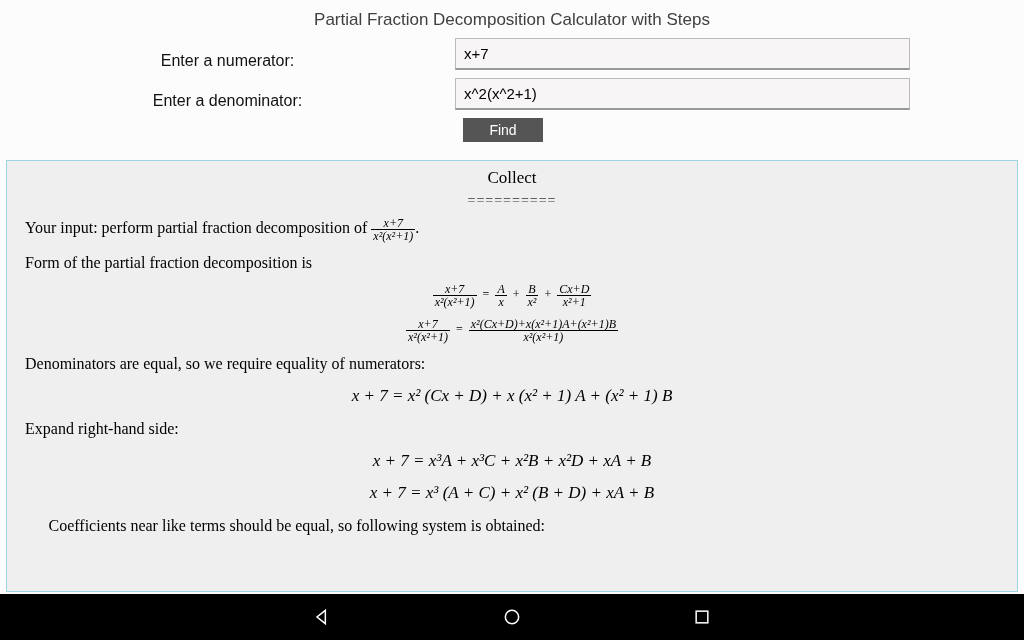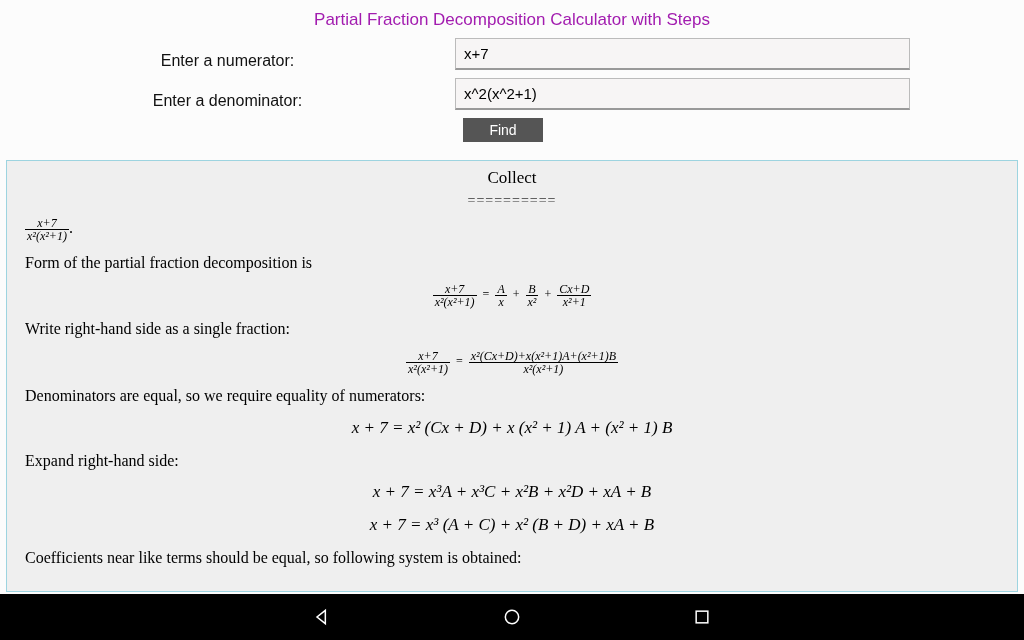--- a/index.html
+++ b/index.html
@@ -6,21 +6,21 @@
   body {
     width: 1024px;
     height: 640px;
     font-family: Arial, sans-serif;
     background: #fcfcfc;
     overflow: hidden;
     position: relative;
   }
   .title {
     text-align: center;
-    color: #a21caf;
+    color: #404040;
     font-size: 17px;
     padding: 10px 0 8px 0;
   }
   .input-row {
     display: flex;
     align-items: flex-end;
     margin-bottom: 8px;
   }
   .input-label {
     width: 455px;
@@ -130,20 +130,21 @@
 
 <div class="button-row">
   <button class="find-button">Find</button>
 </div>
 
 <div class="solution-box">
   <div class="solution-header">Collect</div>
   <div class="solution-divider">==========</div>
 
   <div class="step-line">
+    <span>Your input: perform partial fraction decomposition of </span>
     <span class="inline-frac">
       <div class="num ital">x+7</div>
       <div class="den ital">x²(x²+1)</div>
     </span><span>.</span>
   </div>
 
   <div class="step-line">Form of the partial fraction decomposition is</div>
 
   <div class="math-center smallmath">
     <span class="inline-frac">
@@ -160,21 +161,20 @@
       <div class="num ital">B</div>
       <div class="den ital">x²</div>
     </span>
     &nbsp;+&nbsp;
     <span class="inline-frac">
       <div class="num ital">Cx+D</div>
       <div class="den ital">x²+1</div>
     </span>
   </div>
 
-  <div class="step-line">Write right-hand side as a single fraction:</div>
 
   <div class="math-center smallmath">
     <span class="inline-frac">
       <div class="num ital">x+7</div>
       <div class="den ital">x²(x²+1)</div>
     </span>
     &nbsp;=&nbsp;
     <span class="inline-frac">
       <div class="num ital">x²(Cx+D)+x(x²+1)A+(x²+1)B</div>
       <div class="den ital">x²(x²+1)</div>
@@ -185,21 +185,21 @@
 
   <div class="math-center ital">x + 7 = x² (Cx + D) + x (x² + 1) A + (x² + 1) B</div>
 
   <div class="step-line">Expand right-hand side:</div>
 
   <div class="math-center ital">x + 7 = x³A + x³C + x²B + x²D + xA + B</div>
 
 
   <div class="math-center ital">x + 7 = x³ (A + C) + x² (B + D) + xA + B</div>
 
-  <div class="step-line" style="max-width:520px;">Coefficients near like terms should be equal, so following system is obtained:</div>
+  <div class="step-line" style="max-width:520px;text-align:right;">Coefficients near like terms should be equal, so following system is obtained:</div>
 
 </div>
 
 <div class="navbar">
   <svg class="nav-icon" viewBox="0 0 24 24" fill="none" stroke="#fff" stroke-width="1.8">
     <path d="M16 4 L6 12 L16 20 Z" fill="none"></path>
   </svg>
   <svg class="nav-icon" viewBox="0 0 24 24" fill="none" stroke="#fff" stroke-width="1.8">
     <circle cx="12" cy="12" r="8"></circle>
   </svg>

